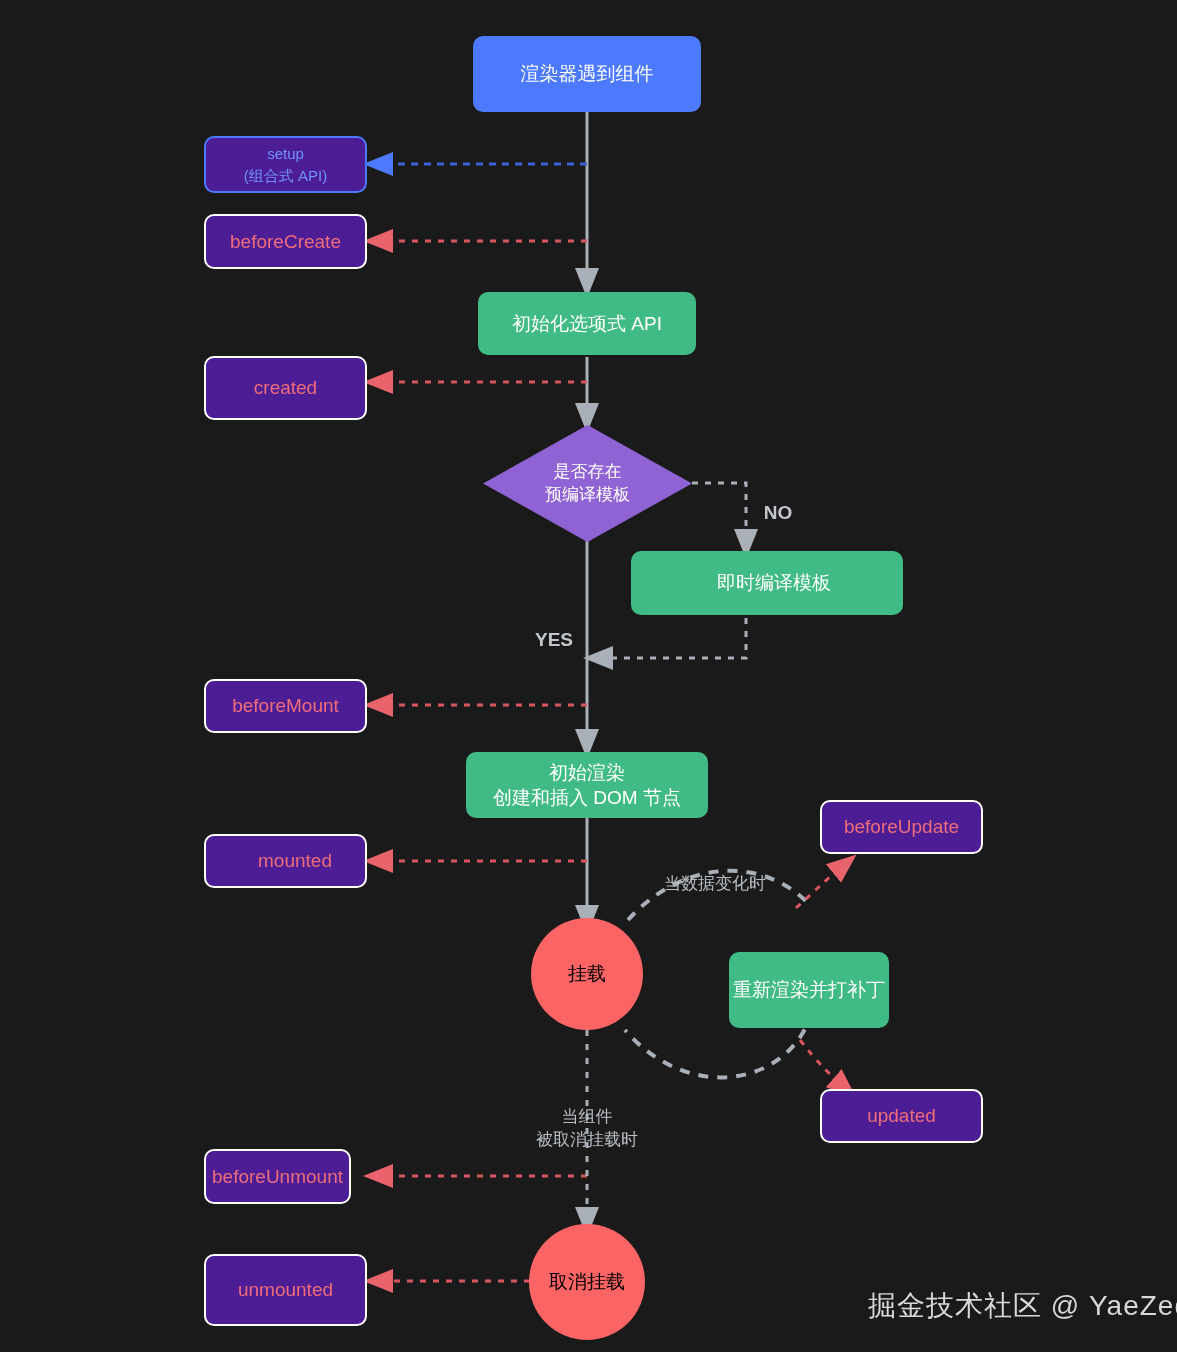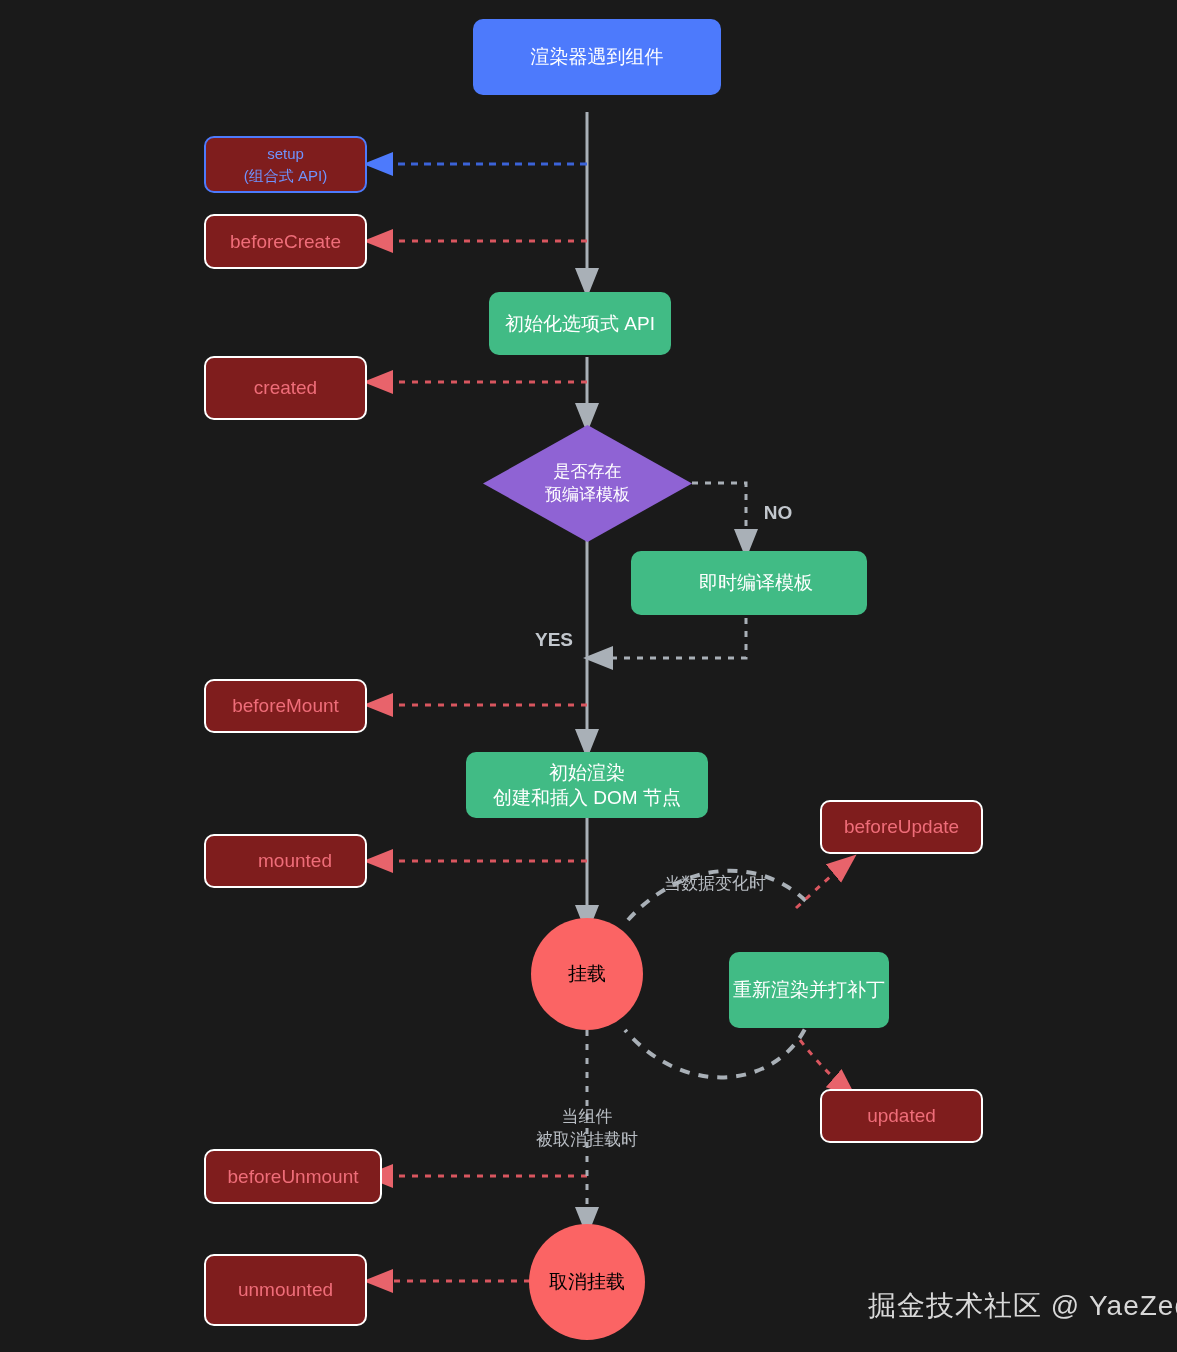--- a/index.html
+++ b/index.html
@@ -36,21 +36,21 @@
     color: #ffffff;
     font-size: 19px;
   }
   .proc.blue  { background: #4d7afc; }
   .proc.green { background: #41bb85; }
 
   
   .hook {
     border-radius: 10px;
     border: 2px solid #ffffff;
-    background: #7f1d1d;
+    background: #4c1d95;
     color: #ef6d79;
     font-size: 19px;
   }
   .hook.setup {
     border-color: #4d7afc;
     color: #6f93fd;
     font-size: 15px;
     line-height: 1.45;
   }
 
@@ -148,54 +148,54 @@
 
   <path d="M796,908 C818,888 828,878 845,864" fill="none" stroke="#d9565f" stroke-width="3" stroke-dasharray="6,7" marker-end="url(#arrowRed)"></path>
 
   <path d="M812,1012 C790,1085 690,1105 625,1030" fill="none" stroke="#a9b0b7" stroke-width="4" stroke-dasharray="10,9"></path>
 
   <path d="M800,1040 C818,1063 830,1075 845,1088" fill="none" stroke="#d9565f" stroke-width="3" stroke-dasharray="6,7" marker-end="url(#arrowRed)"></path>
 
   <line x1="587" y1="1030" x2="587" y2="1222" stroke="#a9b0b7" stroke-width="3" stroke-dasharray="6,8" marker-end="url(#arrowGray)"></line>
 </svg>
 
-<div class="node proc blue" style="left:473px; top:19px; width:248px; height:76px;">
+<div class="node proc blue" style="left:473px; top:36px; width:228px; height:76px;">
   <span>渲染器遇到组件</span>
 </div>
 
 <div class="node hook setup" style="left:204px; top:136px; width:163px; height:57px;">
   <span>setup
 (组合式 API)</span>
 </div>
 
 <div class="node hook" style="left:204px; top:214px; width:163px; height:55px;">
   <span>beforeCreate</span>
 </div>
 
-<div class="node proc green" style="left:478px; top:292px; width:182px; height:63px;margin-left:11px;">
+<div class="node proc green" style="left:478px; top:292px; width:218px; height:63px;">
   <span>初始化选项式 API</span>
 </div>
 
 <div class="node hook" style="left:204px; top:356px; width:163px; height:64px;">
   <span>created</span>
 </div>
 
 <div class="diamond-wrap" style="left:483px; top:425px; width:209px; height:117px;">
   <svg width="209" height="117" viewBox="0 0 209 117" xmlns="http://www.w3.org/2000/svg">
     <polygon points="104.5,0 209,58.5 104.5,117 0,58.5" fill="#8f63d4"></polygon>
   </svg>
   <div class="diamond-label">是否存在
 预编译模板</div>
 </div>
 
 <div class="edge-label bold" style="left:756px; top:474px; width:44px;">
   <span>NO</span>
 </div>
 
-<div class="node proc green" style="left:631px; top:551px; width:236px; height:64px;padding-left:14px;">
+<div class="node proc green" style="left:631px; top:551px; width:272px; height:64px;padding-left:14px;">
   <span>即时编译模板</span>
 </div>
 
 <div class="edge-label bold" style="left:510px; top:601px; width:88px;">
   <span>YES</span>
 </div>
 
 <div class="node hook" style="left:204px; top:679px; width:163px; height:54px;">
   <span>beforeMount</span>
 </div>
@@ -227,21 +227,21 @@
 
 <div class="node hook" style="left:820px; top:1089px; width:163px; height:54px;">
   <span>updated</span>
 </div>
 
 <div class="edge-label" style="left:520px; top:1083px; width:134px;">
   <span>当组件
 被取消挂载时</span>
 </div>
 
-<div class="node hook" style="left:204px; top:1149px; width:178px; height:55px;">
+<div class="node hook" style="left:204px; top:1149px; width:147px; height:55px;">
   <span>beforeUnmount</span>
 </div>
 
 <div class="node circle" style="left:529px; top:1224px; width:116px; height:116px;">
   <span>取消挂载</span>
 </div>
 
 <div class="node hook" style="left:204px; top:1254px; width:163px; height:72px;">
   <span>unmounted</span>
 </div>

